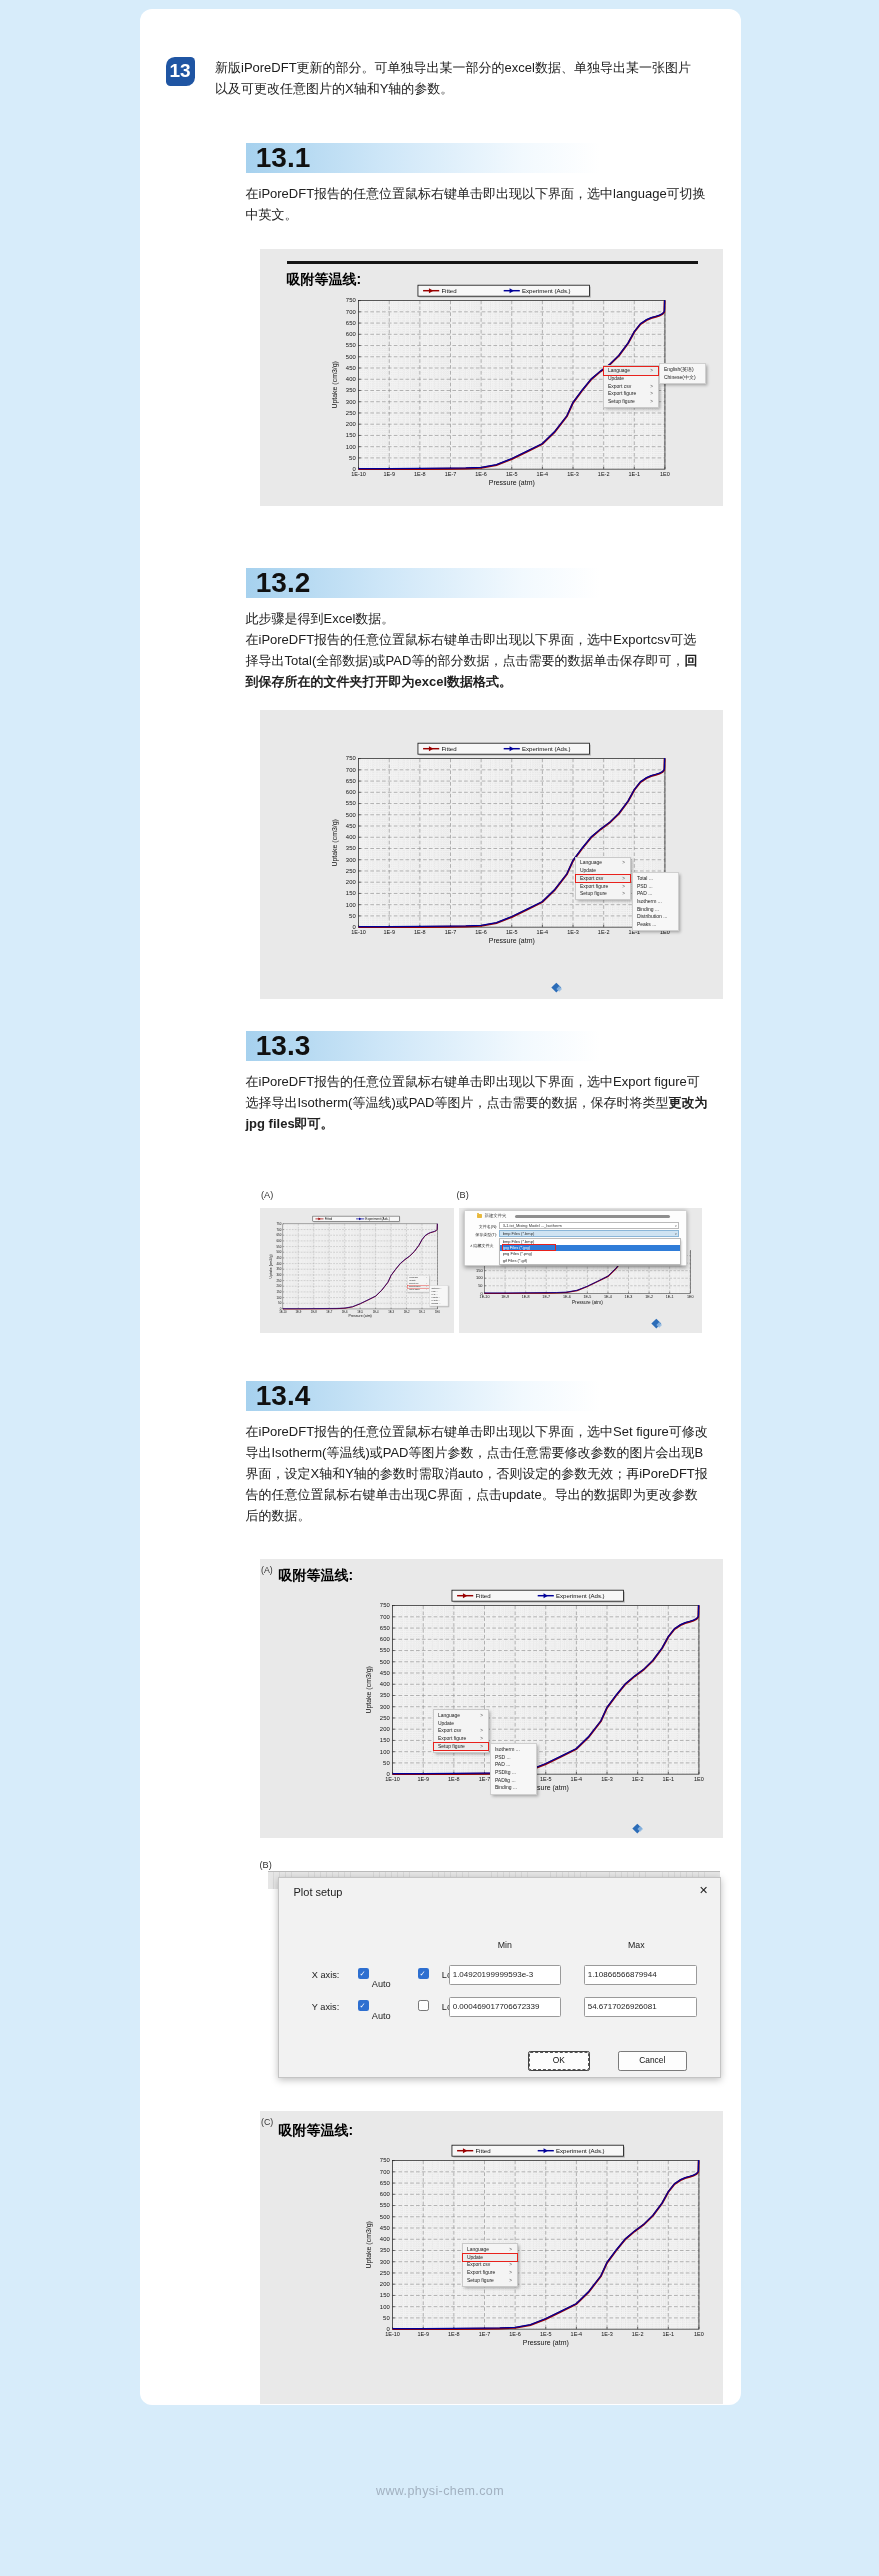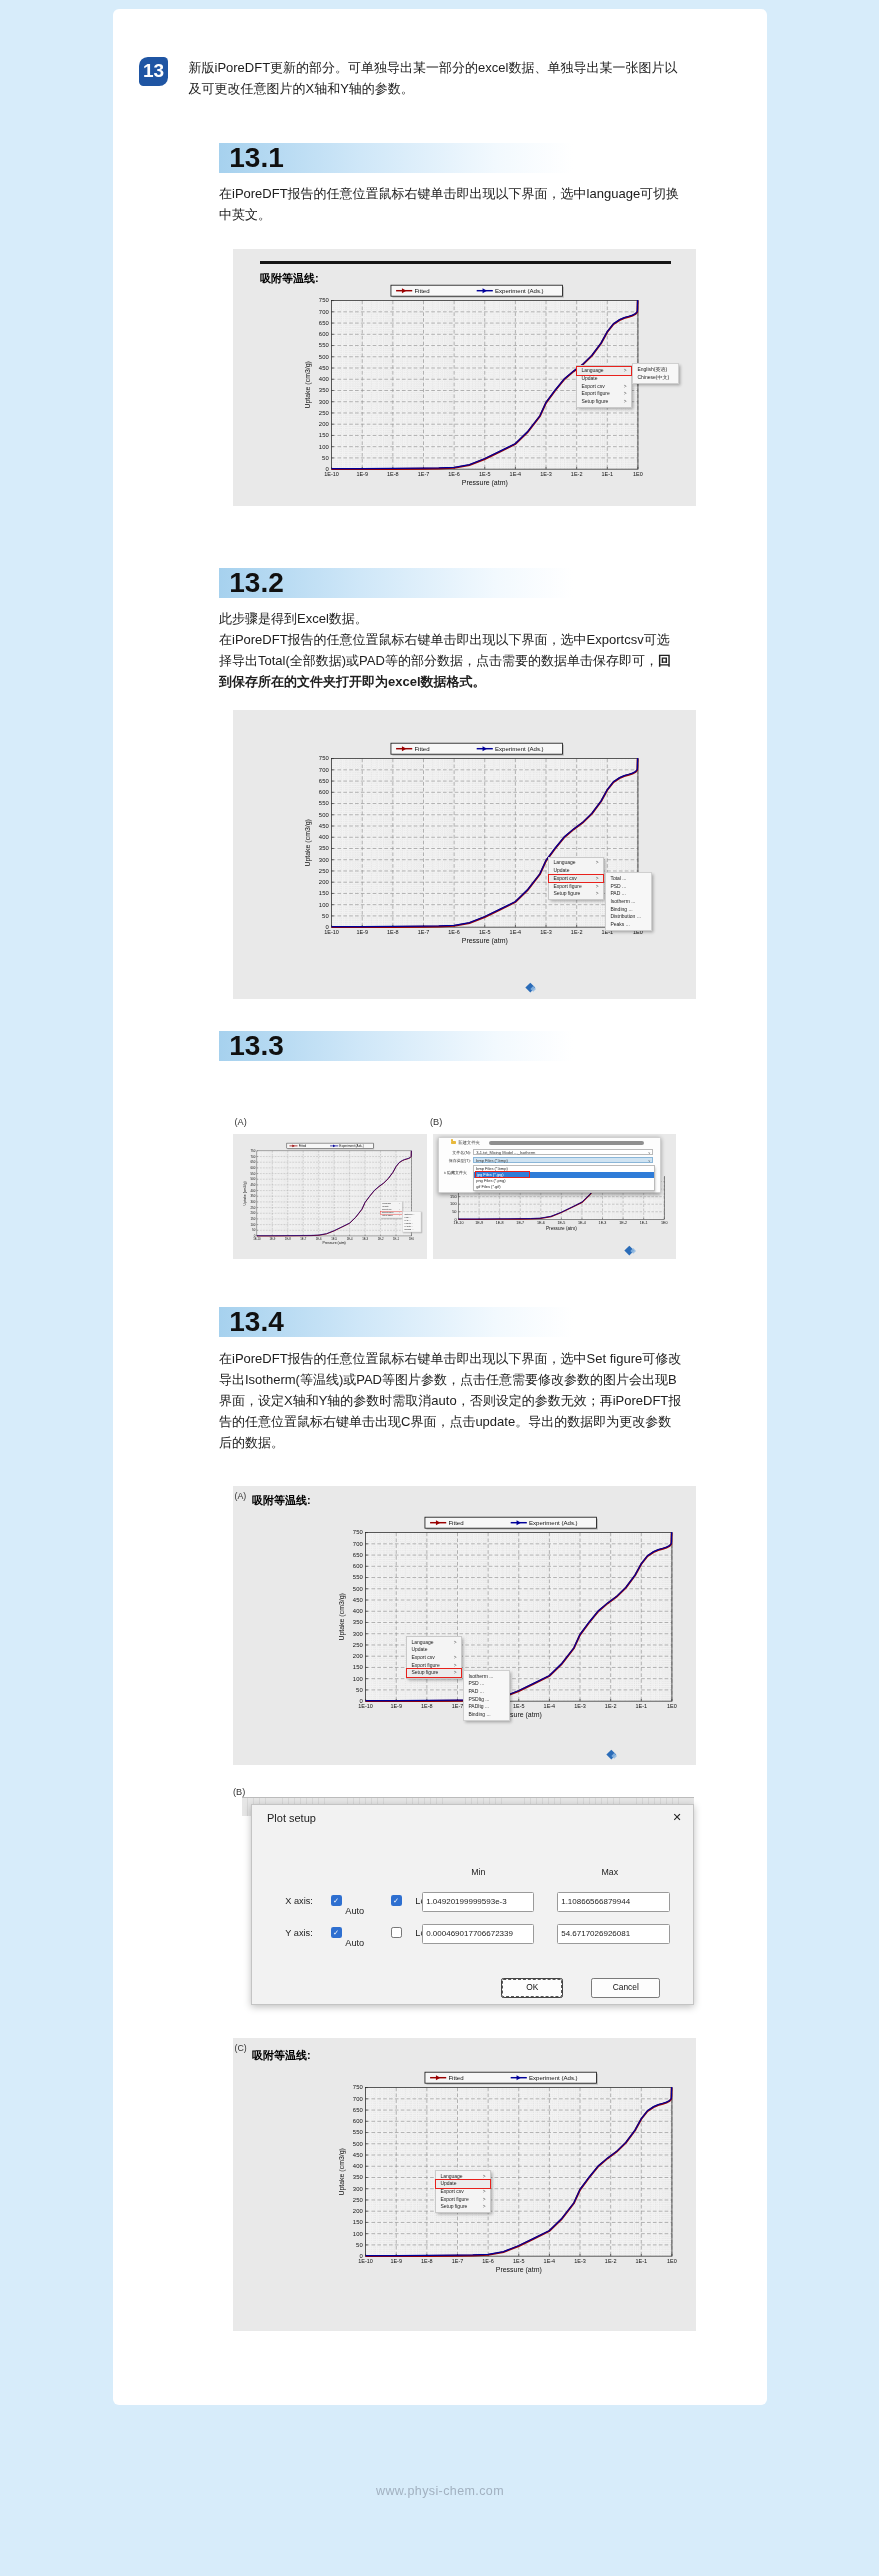--- a/index.html
+++ b/index.html
@@ -1,34 +1,34 @@
 <!DOCTYPE html>
 <html style="font-size:11.7px"><head>
 <meta charset="utf-8">
 <style>
   html,body{margin:0;padding:0;}
   body{width:880px;height:2576px;background:#d7ecfa;font-family:"Liberation Sans","DejaVu Sans",sans-serif;overflow:hidden;position:relative;}
-  .card{position:relative;width:654px;margin:8.8px auto 0;background:#ffffff;border-radius:6px;box-sizing:border-box;padding:48px 0 0 0;min-height:2396px;}
+  .card{position:relative;width:601px;margin:8.8px auto 0;background:#ffffff;border-radius:12px;box-sizing:border-box;padding:48px 0 0 0;min-height:2396px;}
   
   .intro-row{display:flex;gap:20.5px;padding:0 37px 0 26px;}
   .badge{flex:0 0 auto;width:29px;height:29px;background:#1f55a3;color:#fff;font-size:19px;font-weight:bold;display:flex;align-items:center;justify-content:center;border-radius:8.8px 4.4px 8.8px 4.4px;}
   .intro-text{width:490px;font-size:13px;line-height:1.62;color:#1c1c1c;}
   
   .sec-bar{margin-left:106px;width:354px;height:30px;box-sizing:border-box;display:flex;align-items:center;padding-left:10.3px;font-size:28px;font-weight:bold;color:#101010;background:linear-gradient(90deg,#a6d1ee 0%,#cfe7f8 40%,#f2f9fe 78%,#ffffff 100%);}
   .sec-body{margin-left:106px;width:463px;font-size:13px;line-height:1.62;color:#202020;}
   .sec-body b{font-weight:bold;}
   .mt60{margin-top:44px}.mt85{margin-top:62px}.mt44{margin-top:32px}.mt66{margin-top:48px}.mt14{margin-top:10.3px}
   
   .shot{position:relative;margin-left:120px;background:#e9e9e9;}
   .p1{width:463px;height:257px;margin-top:23.5px;}
   .p2{width:463px;height:289px;margin-top:17.6px;}
   .p4a{width:463px;height:279px;margin-top:33px;}
   .pc{width:463px;height:293px;margin-top:35px;}
   .rule{position:absolute;left:27px;top:12.5px;width:411px;height:2.9px;background:#151515;}
-  .shot-title{position:absolute;font-size:11px;font-weight:bold;color:#000;}
+  .shot-title{position:absolute;font-size:14px;font-weight:bold;color:#000;}
   .p1 .shot-title{left:27px;top:22px;}
   .p4a .shot-title{left:19px;top:7.3px;}
   .pc .shot-title{left:19px;top:10.3px;}
   .inpanel-label{position:absolute;left:1.5px;top:5.1px;font-size:8.8px;color:#333;}
   .chart{position:absolute;}
   .p1 .chart{left:69px;top:34px;}
   .p2 .chart{left:69px;top:31px;}
   .p4a .chart{left:103px;top:29px;}
   .pc .chart{left:103px;top:32px;}
   
@@ -651,20 +651,23 @@
           <div class="ctx-item">Isotherm ...</div>
           <div class="ctx-item">Binding ...</div>
           <div class="ctx-item">Distribution ...</div>
           <div class="ctx-item">Peaks ...</div>
         </div>
       </div>
     <div class="logo" style="left:292px;top:273px;"></div>
   </div>
 
   <div class="sec-bar mt44">13.3</div>
+  <div class="sec-body mt14">
+    <span>在iPoreDFT报告的任意位置鼠标右键单击即出现以下界面，选中Export figure可选择导出Isotherm(等温线)或PAD等图片，点击需要的数据，保存时将类型</span><b>更改为jpg files即可。</b>
+  </div>
 
   <div class="shot3-labels">
     <span class="la">(A)</span>
     <span class="lb">(B)</span>
   </div>
   <div class="shot3-row">
     <div class="pa shot" style="margin-left:0;">
       <svg class="chart" width="174" height="108" viewBox="0 0 470 292">
           <rect x="40" y="24" width="418" height="230" fill="#f2f2f2"></rect>
           <line x1="52.583053818754415" y1="24" x2="52.583053818754415" y2="254" stroke="#c9c9c9" stroke-width="0.4" stroke-dasharray="1 1.6"></line>

